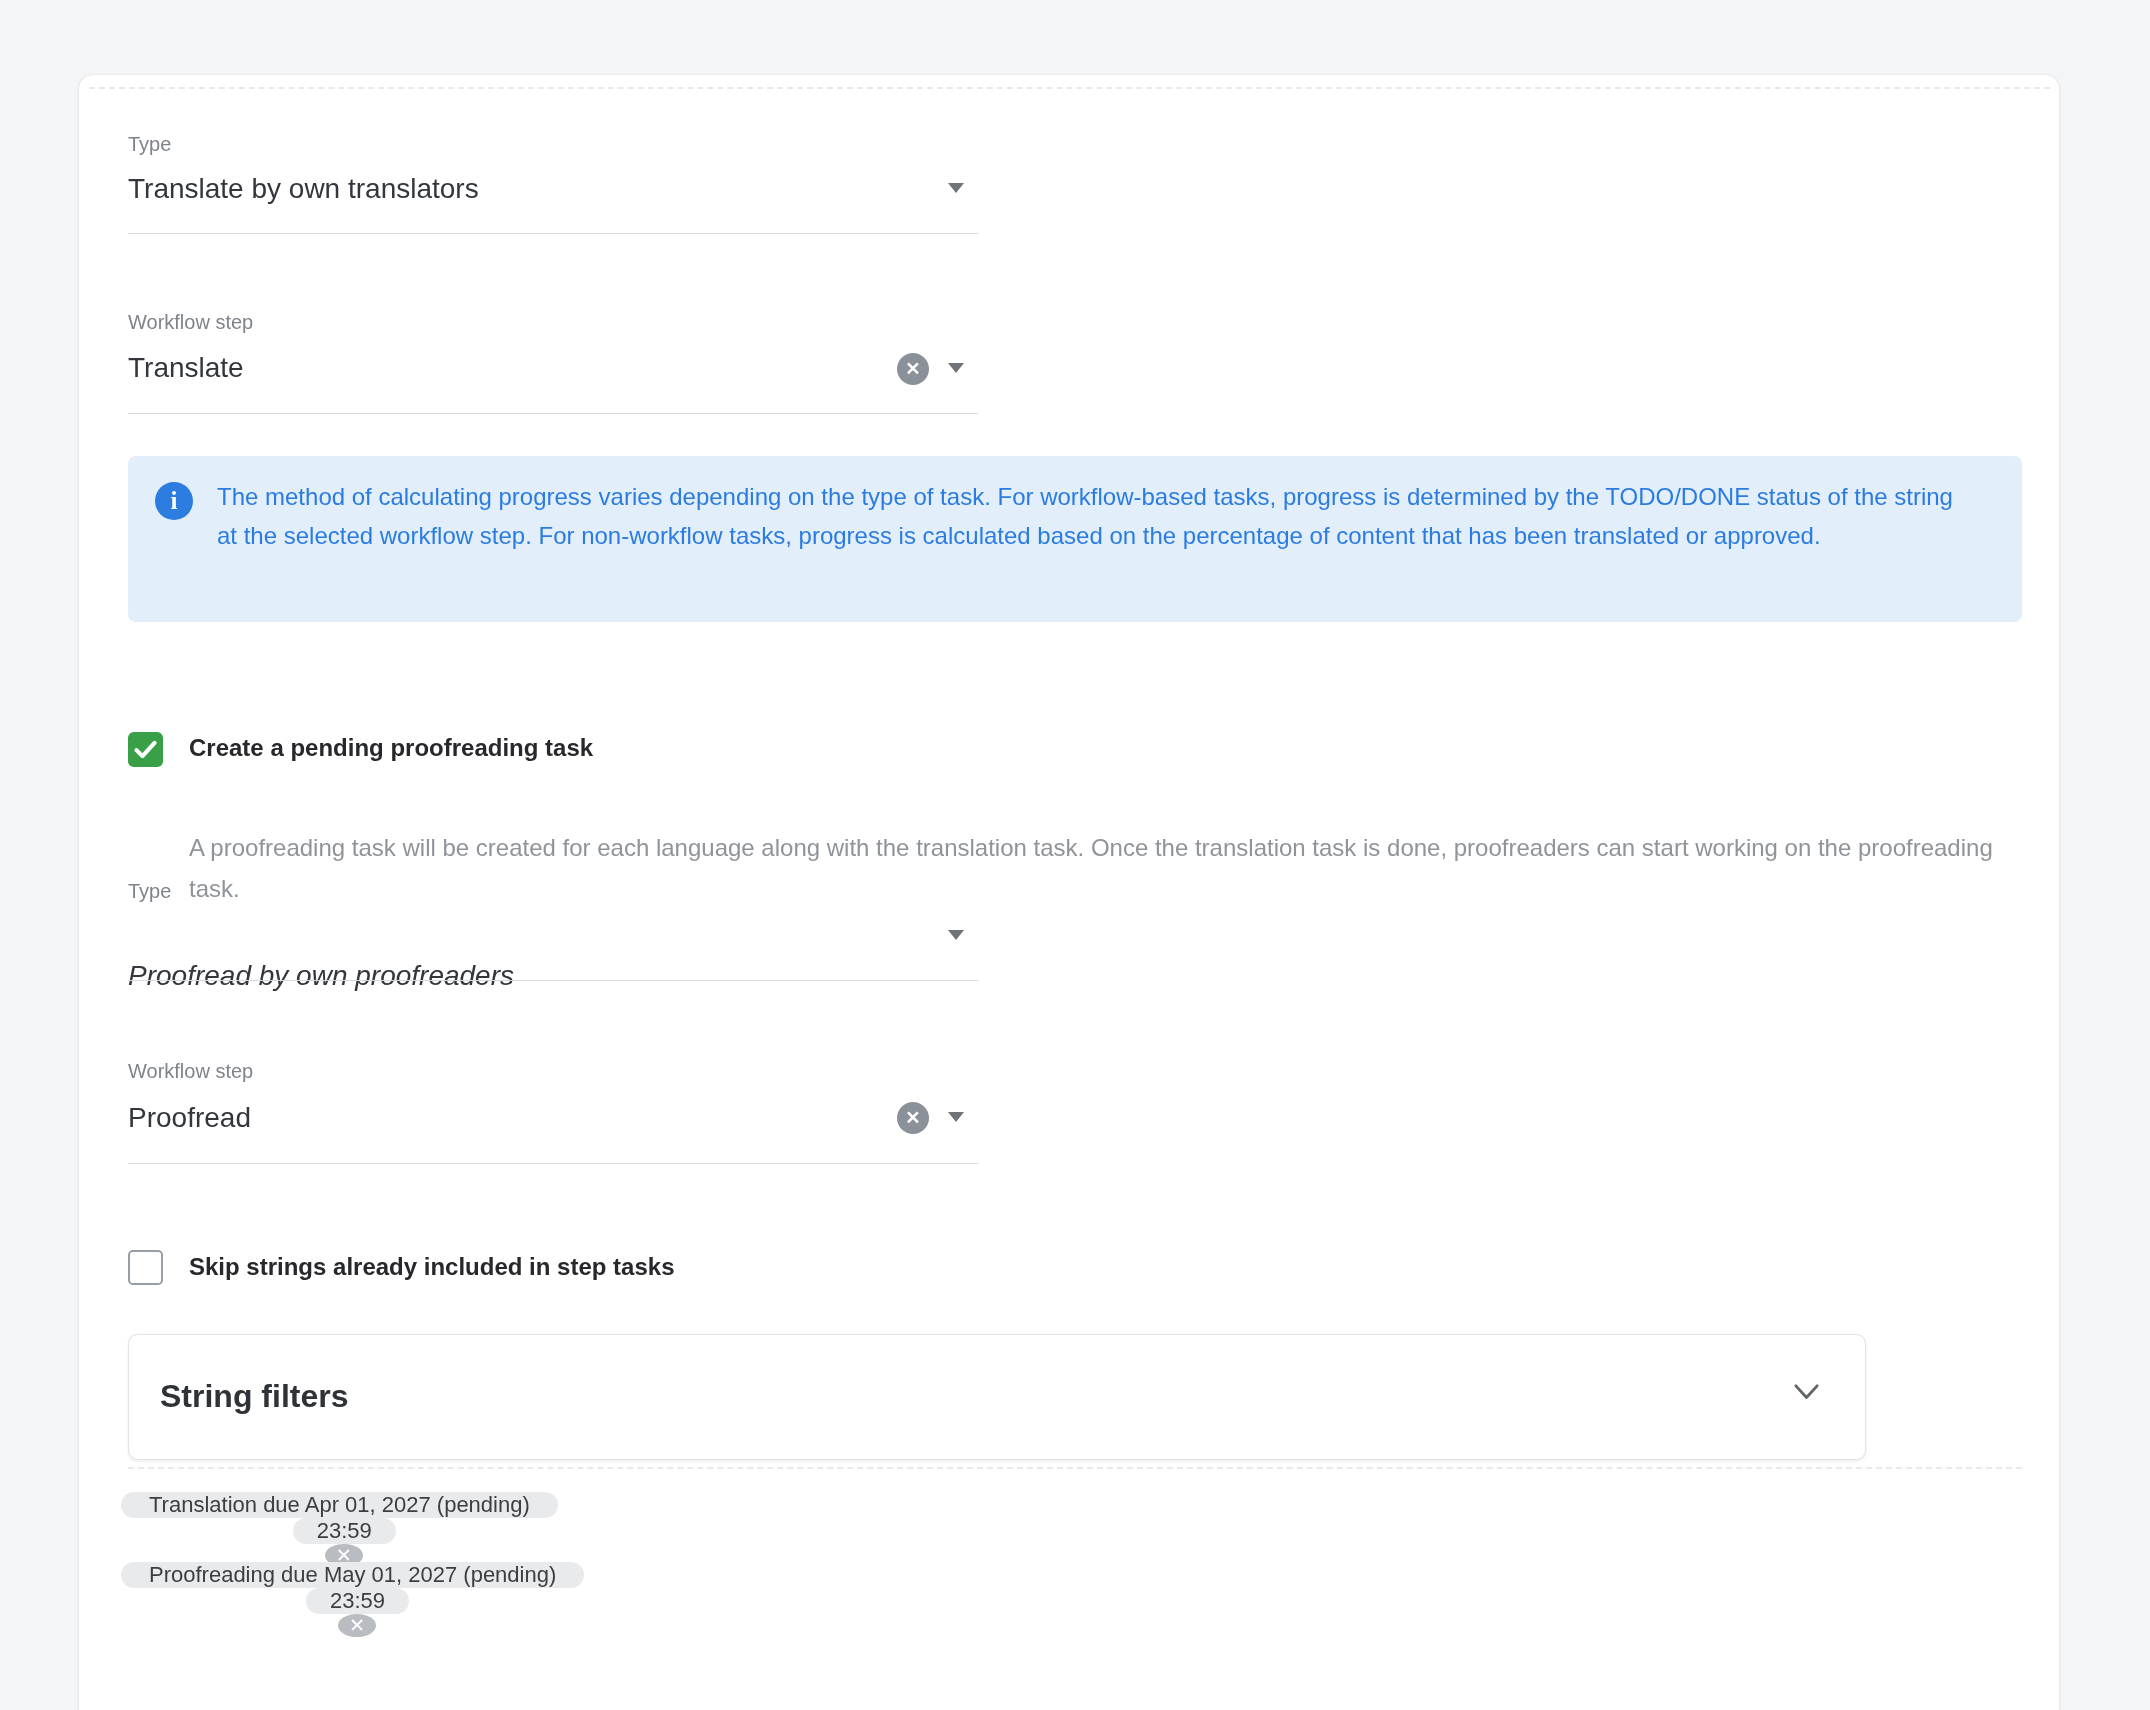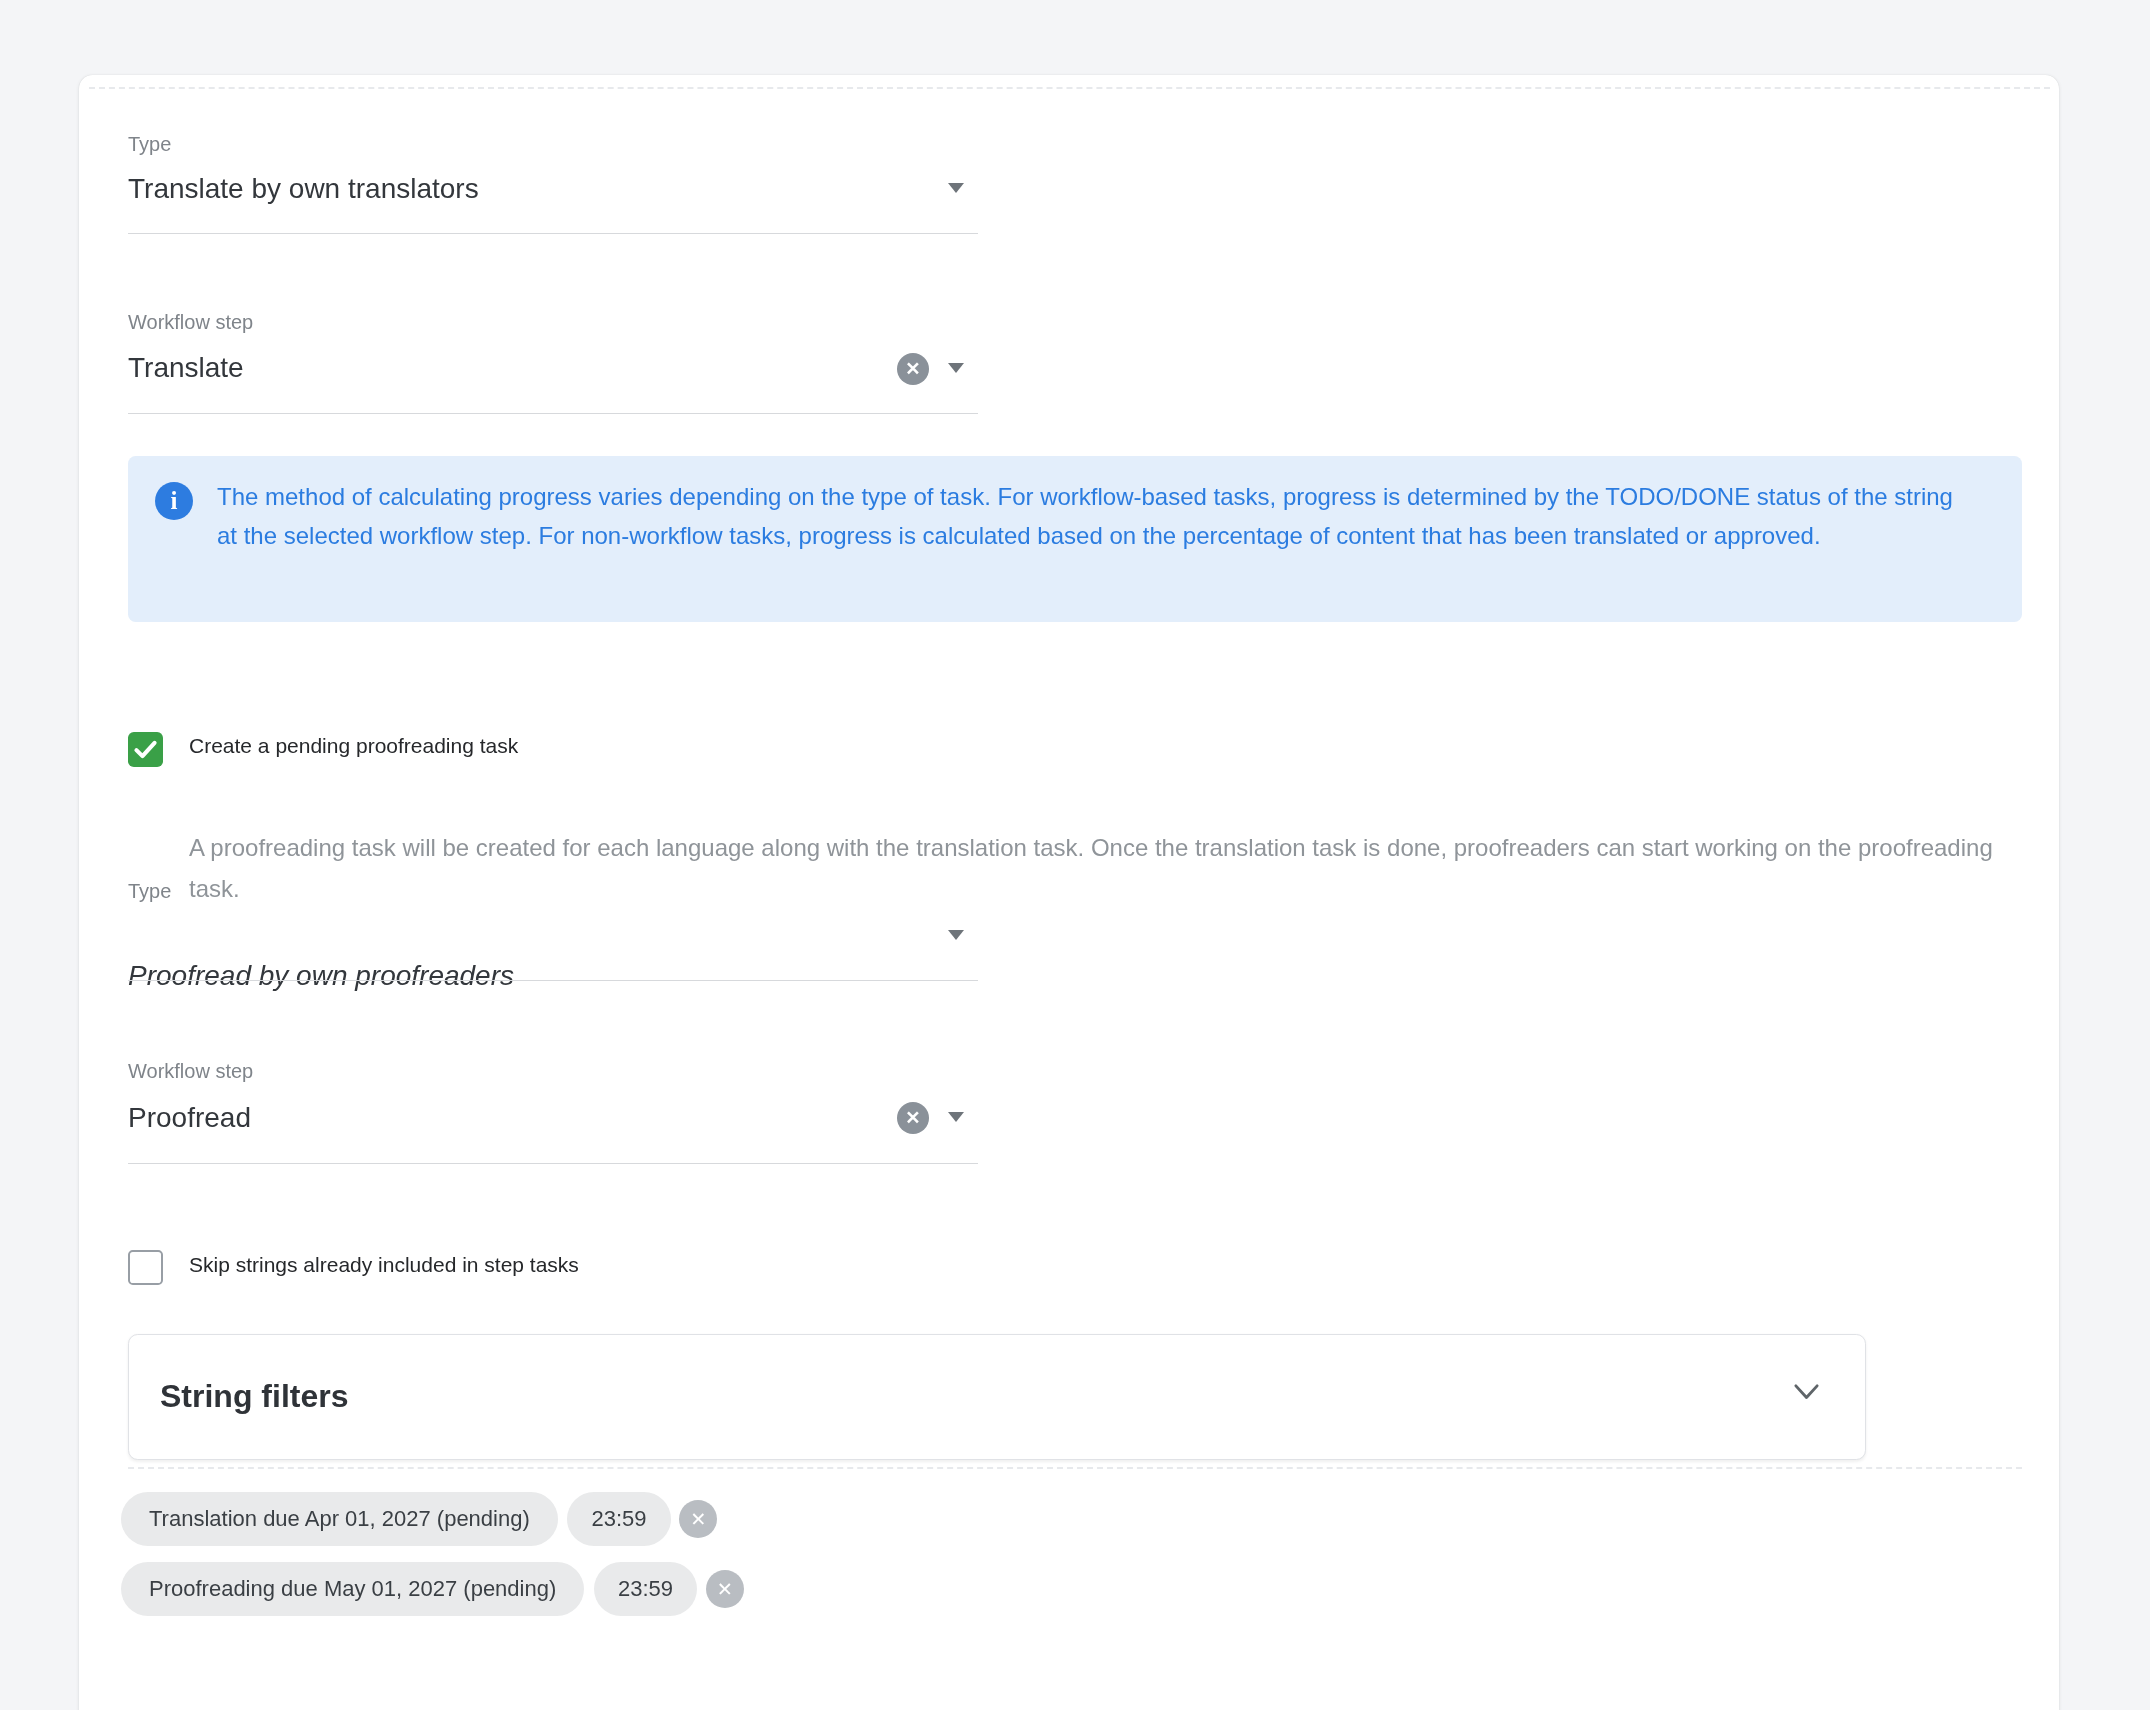--- a/index.html
+++ b/index.html
@@ -35,34 +35,34 @@
     border-radius:50%; background:#2d7ce0; color:#fff; display:flex;
     align-items:center; justify-content:center; font-size:25px; font-weight:bold;
     font-family:"Liberation Serif", serif; }
   .info-text { position:absolute; left:89px; top:21px; width:1738px;
     font-size:24px; line-height:39px; color:#2b7ce0; }
 
   .checkbox { position:absolute; left:49px; width:35px; height:35px; cursor:pointer; }
   .checkbox.checked { background:#3aa047; border-radius:5.8px; }
   .checkbox.checked svg { position:absolute; left:2.9px; top:2.9px; }
   .checkbox.unchecked { background:#fff; border:2.9px solid #989ea5; border-radius:4.8px; }
-  .cb-label { position:absolute; left:110px; font-size:21px; color:#26282b;
-    white-space:nowrap; cursor:pointer; }
+  .cb-label { position:absolute; left:110px; font-size:24px; color:#26282b;
+    white-space:nowrap; cursor:pointer;font-weight:bold; }
   .cb-desc { position:absolute; left:110px; width:1834px; font-size:24px;
     line-height:41px; color:#8f9499;margin-top:47px; }
 
   .filters-panel { position:absolute; left:49px; top:1259px; width:1738px; height:126px;
     background:#fff; border:1.9px solid #e0e2e6; border-radius:9.7px;
     box-shadow:0 1.9px 2.9px rgba(60,64,67,.08); cursor:pointer; }
   .filters-title { position:absolute; left:31px; top:0; height:123px;
     display:flex; align-items:center; font-size:32px; font-weight:bold; color:#2f3338; }
   .filters-chevron { position:absolute; right:44px; top:48px; }
 
   .chip-row { position:absolute; left:42px; height:54px; display:flex;
-    align-items:center; }
+    align-items:center;flex-direction:column; }
   .chip { height:54px; border-radius:27px; background:#e9eaeb; color:#3a3f44;
     font-size:22px; display:flex; align-items:center; padding:0 28px;
     white-space:nowrap; }
   .chip-time { margin-left:9.7px; padding:0 24px; }
   .chip-x { margin-left:8.7px; width:38px; height:38px; border-radius:50%;
     background:#b9bdc2; color:#fff; font-size:19.3px; display:flex;
     align-items:center; justify-content:center; cursor:pointer; }
 
   .pos-type1-label { top:58px; }   .pos-type1-value { top:93px; }
   .pos-caret1 { left:869px; top:108px; }

